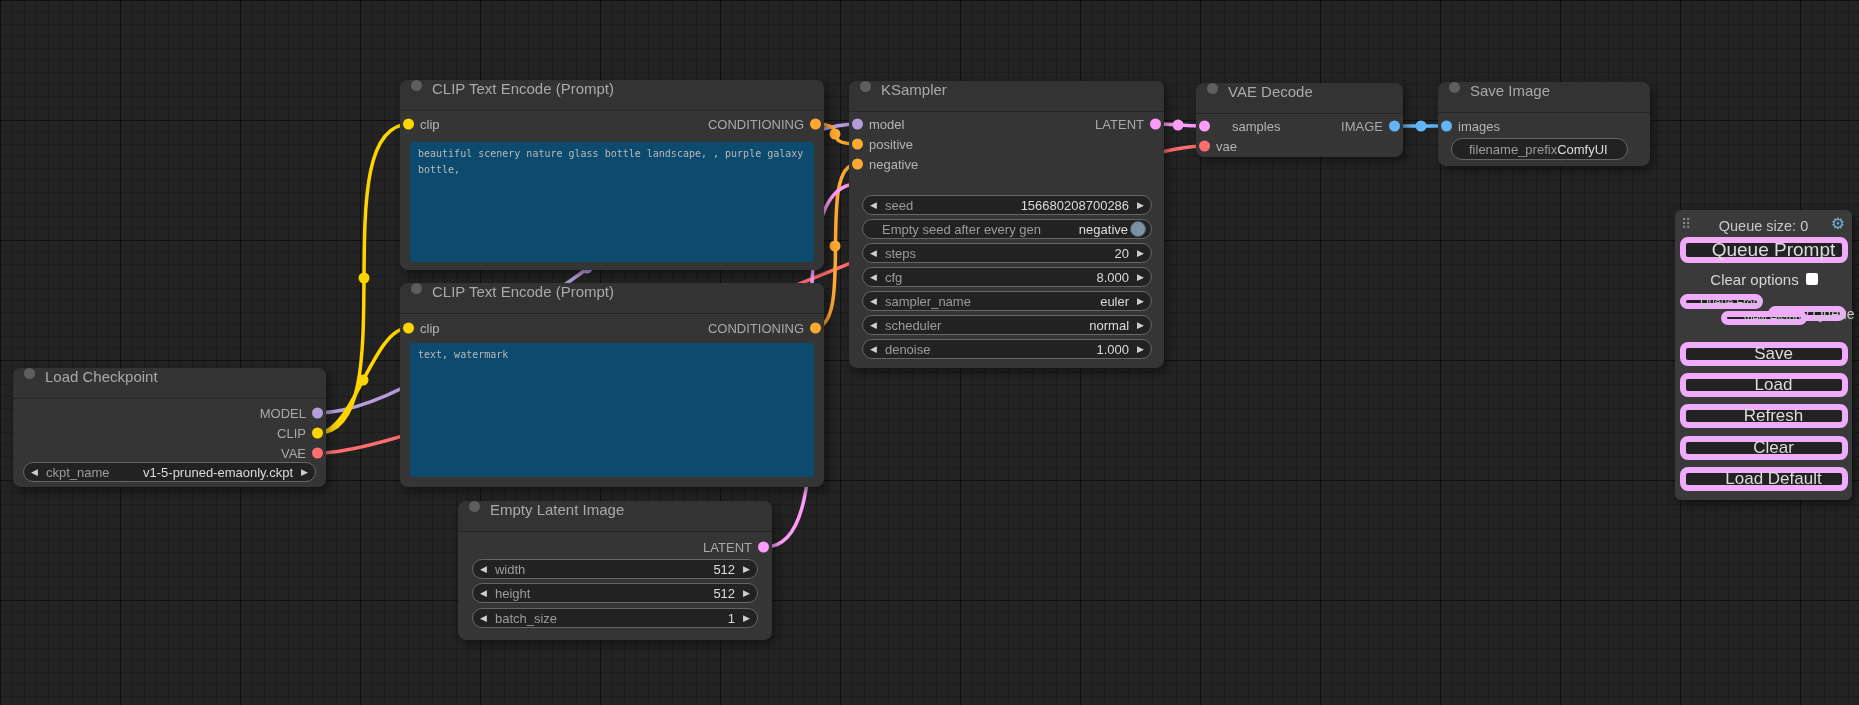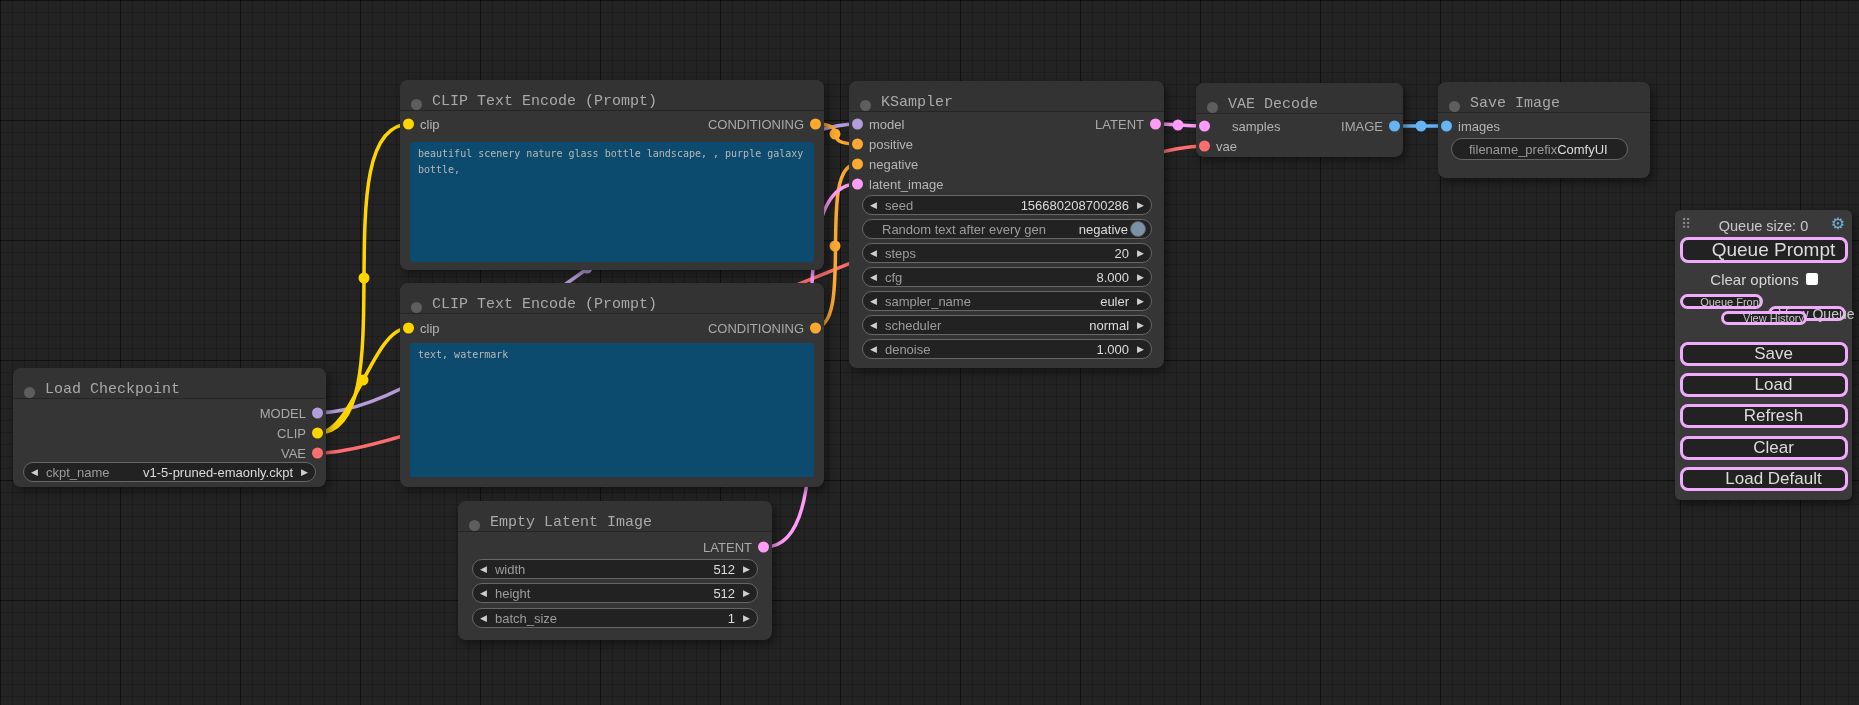--- a/index.html
+++ b/index.html
@@ -11,23 +11,23 @@
       linear-gradient(rgba(0,0,0,.40) 1px, transparent 1px),
       linear-gradient(90deg, rgba(0,0,0,.40) 1px, transparent 1px),
       linear-gradient(rgba(0,0,0,.16) 1px, transparent 1px),
       linear-gradient(90deg, rgba(0,0,0,.16) 1px, transparent 1px);
     background-size:120px 120px,120px 120px,12px 12px,12px 12px;
   }
   #wires{position:absolute;left:0;top:0;z-index:1;}
   .node{position:absolute;background:#353535;border-radius:8px;z-index:2;
         box-shadow:3px 4px 10px rgba(0,0,0,.45);color:#b0b0b0;}
   .ntitle{position:absolute;left:0;top:0;right:0;height:30px;background:#333333;
-          border-radius:8px 8px 0 0;display:flex;align-items:flex-end;gap:10px;
+          border-radius:8px 8px 0 0;display:flex;align-items:flex-start;gap:10px;
           padding-left:11px;font-size:15px;color:#a9a9a9;
-          box-shadow:0 1px 0 rgba(0,0,0,.30);box-sizing:border-box;font-family:Liberation Mono, monospace;}
+          box-shadow:0 1px 0 rgba(0,0,0,.30);box-sizing:border-box;}
   .tdot{width:11px;height:11px;border-radius:50%;background:#5e5e5e;flex:0 0 auto;}
   .iorow{position:absolute;left:0;right:0;height:20px;display:flex;align-items:center;
          font-size:13px;color:#b4b4b4;}
   .pdot{position:absolute;width:11px;height:11px;border-radius:50%;top:50%;
         transform:translateY(-50%);}
   .pdot.in{left:3px;} .pdot.out{right:3px;}
   .ilabel{margin-left:20px;}
   .olabel{margin-left:auto;margin-right:20px;color:#a9a9a9;}
   .widget{position:absolute;height:20px;background:#222222;border:1px solid #666;
           border-radius:11px;display:flex;align-items:center;font-size:13px;color:#9c9c9c;
@@ -38,21 +38,21 @@
   .wval.noarrow{margin-right:2px;}
   .toggleball{width:14px;height:14px;border-radius:50%;background:#7d91a4;
               border:1px solid #55606c;flex:0 0 auto;margin-right:-2px;}
   .ta{position:absolute;background:#0c4a6e;border-radius:3px;overflow:hidden;
       font-family:"DejaVu Sans Mono",monospace;font-size:10px;line-height:16px;
       color:#b8b8b8;padding:4px 8px;box-sizing:border-box;white-space:pre-wrap;}
   
   .menu{position:absolute;left:1675px;top:210px;width:177px;height:290px;z-index:3;
         background:#3a3a3a;border-radius:6px;box-shadow:3px 4px 10px rgba(0,0,0,.5);}
   .mtxt{position:absolute;color:#c8c8c8;}
-  .mbtn{position:absolute;background:#222222;border:3px solid #f0abfc;border-radius:8px;
+  .mbtn{position:absolute;background:#222222;border:6px solid #f0abfc;border-radius:8px;
         color:#dcdcdc;display:flex;align-items:center;justify-content:center;
         box-sizing:border-box;white-space:nowrap;padding-left:19px;}
   .handle{position:absolute;left:6px;top:6px;color:#8a8a8a;font-size:14px;cursor:grab;}
   .gear{position:absolute;right:7px;top:4px;font-size:16px;}
   .chk{width:12px;height:12px;background:#ffffff;border-radius:2px;flex:0 0 auto;}
 </style>
 </head>
 <body>
 
 <svg id="wires" width="1859" height="705">
@@ -174,32 +174,28 @@
     <span class="pdot out" style="background: rgb(255, 156, 249);"></span>
   </div>
   <div class="iorow" style="top:53px;">
     <span class="pdot in" style="background: rgb(255, 169, 49);"></span>
     <span class="ilabel">positive</span>
   </div>
   <div class="iorow" style="top:73px;">
     <span class="pdot in" style="background: rgb(255, 169, 49);"></span>
     <span class="ilabel">negative</span>
   </div>
-  <div class="iorow" style="top:93px;">
-    <span class="pdot in" style="background: rgb(255, 156, 249);"></span>
-    <span class="ilabel">latent_image</span>
-  </div>
   <div class="widget" style="left:13px;top:114px;width:290px;">
     <span class="arr">◀</span>
     <span class="wname">seed</span>
     <span class="wval">156680208700286</span>
     <span class="arr">▶</span>
   </div>
   <div class="widget" style="left:13px;top:138px;width:290px;">
-    <span class="wname" style="margin-left:12px;">Random text after every gen</span>
+    <span class="wname" style="margin-left:12px;">Empty seed after every gen</span>
     <span class="wval noarrow">negative</span>
     <span class="toggleball" style="background: rgb(125, 145, 164);"></span>
   </div>
   <div class="widget" style="left:13px;top:162px;width:290px;">
     <span class="arr">◀</span>
     <span class="wname">steps</span>
     <span class="wval">20</span>
     <span class="arr">▶</span>
   </div>
   <div class="widget" style="left:13px;top:186px;width:290px;">
@@ -238,21 +234,21 @@
     <span class="ilabel">samples</span>
     <span class="olabel">IMAGE</span>
     <span class="pdot out" style="background: rgb(100, 181, 246);"></span>
   </div>
   <div class="iorow" style="top:53px;">
     <span class="pdot in" style="background: rgb(255, 110, 110);"></span>
     <span class="ilabel">vae</span>
   </div>
 </div>
 
-<div class="node" style="left:1438px;top:82px;width:212px;height:96px;">
+<div class="node" style="left:1438px;top:82px;width:212px;height:84px;">
   <div class="ntitle">
     <span class="tdot"></span>
     <span>Save Image</span>
   </div>
   <div class="iorow" style="top:34px;">
     <span class="pdot in" style="background: rgb(100, 181, 246);"></span>
     <span class="ilabel">images</span>
   </div>
   <div class="widget" style="left:13px;top:56px;width:177px;height:22px;border-radius:12px;">
     <span class="wname" style="margin-left:10px;">filename_prefix</span>

